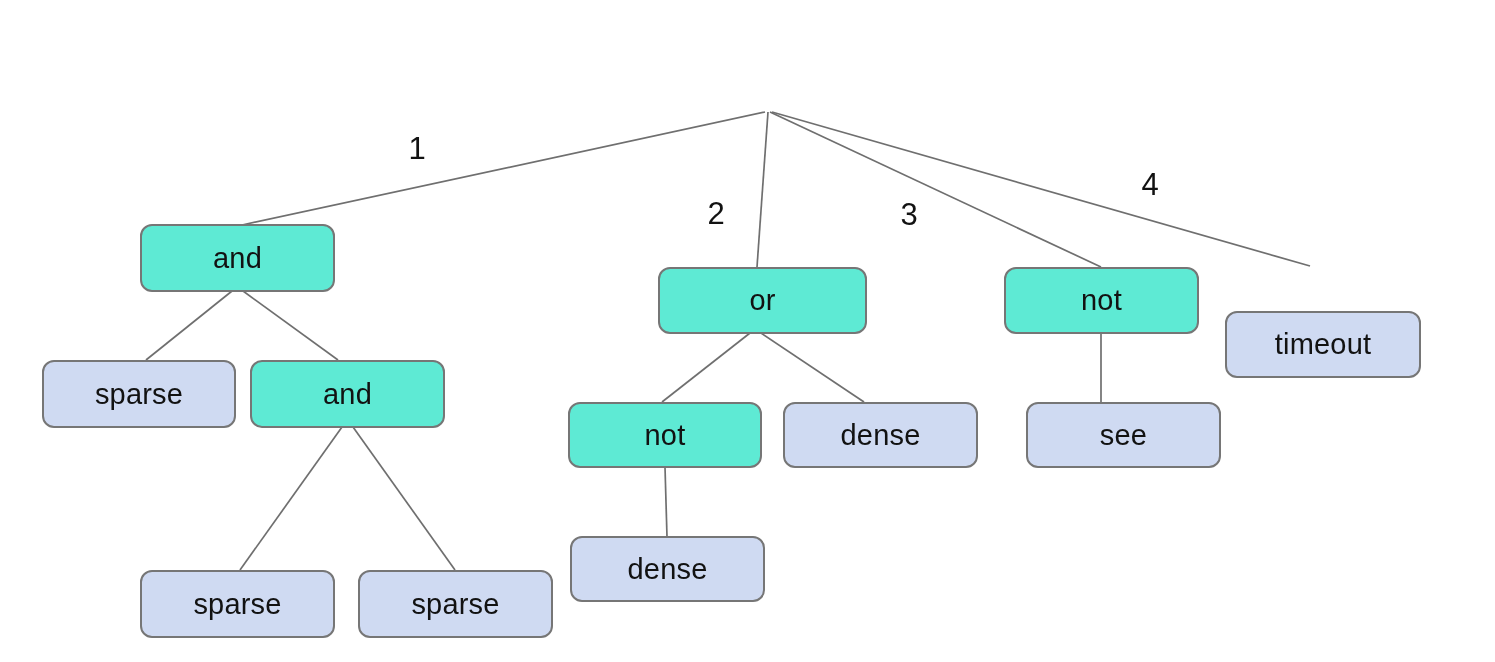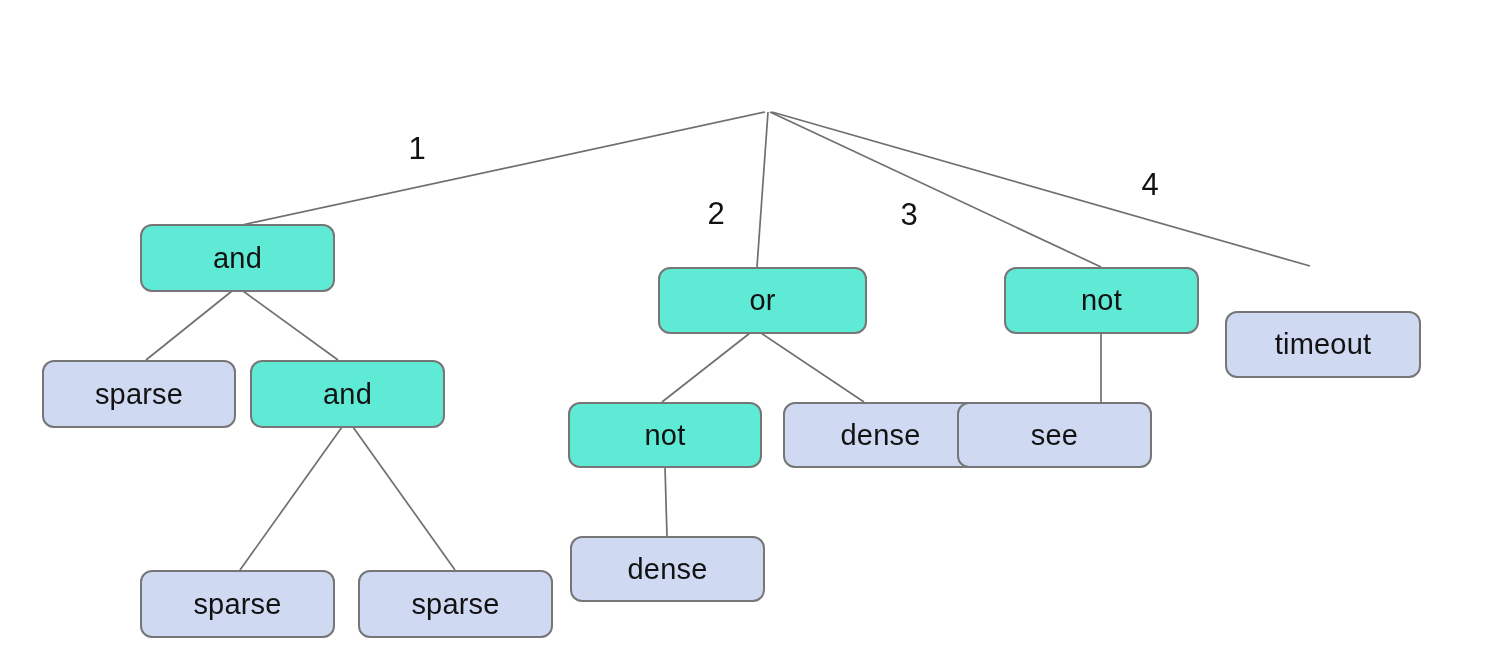--- a/index.html
+++ b/index.html
@@ -44,21 +44,21 @@
   
   .n-scene   { left:  668px; top:  42px; width: 195px; height: 70px; }
   .n-and1    { left:  140px; top: 224px; width: 195px; height: 68px; }
   .n-or1     { left:  658px; top: 267px; width: 209px; height: 67px; }
   .n-not1    { left: 1004px; top: 267px; width: 195px; height: 67px; }
   .n-timeout { left: 1225px; top: 267px; width: 196px; height: 67px; margin-top: 44px; }
   .n-sparse1 { left:   42px; top: 360px; width: 194px; height: 68px; }
   .n-and2    { left:  250px; top: 360px; width: 195px; height: 68px; }
   .n-not2    { left:  568px; top: 402px; width: 194px; height: 66px; }
   .n-dense1  { left:  783px; top: 402px; width: 195px; height: 66px; }
-  .n-see1    { left: 957px; top: 402px; width: 195px; height: 66px; }
+  .n-see1    { left: 1026px; top: 402px; width: 195px; height: 66px; }
   .n-sparse2 { left:  140px; top: 570px; width: 195px; height: 68px; }
   .n-sparse3 { left:  358px; top: 570px; width: 195px; height: 68px; }
   .n-dense2  { left:  570px; top: 536px; width: 195px; height: 66px; }
   
   .el-1 { left:  417px; top: 149px; }
   .el-2 { left:  716px; top: 214px; }
   .el-3 { left:  909px; top: 215px; }
   .el-4 { left: 1150px; top: 185px; }
 </style>
 </head>

